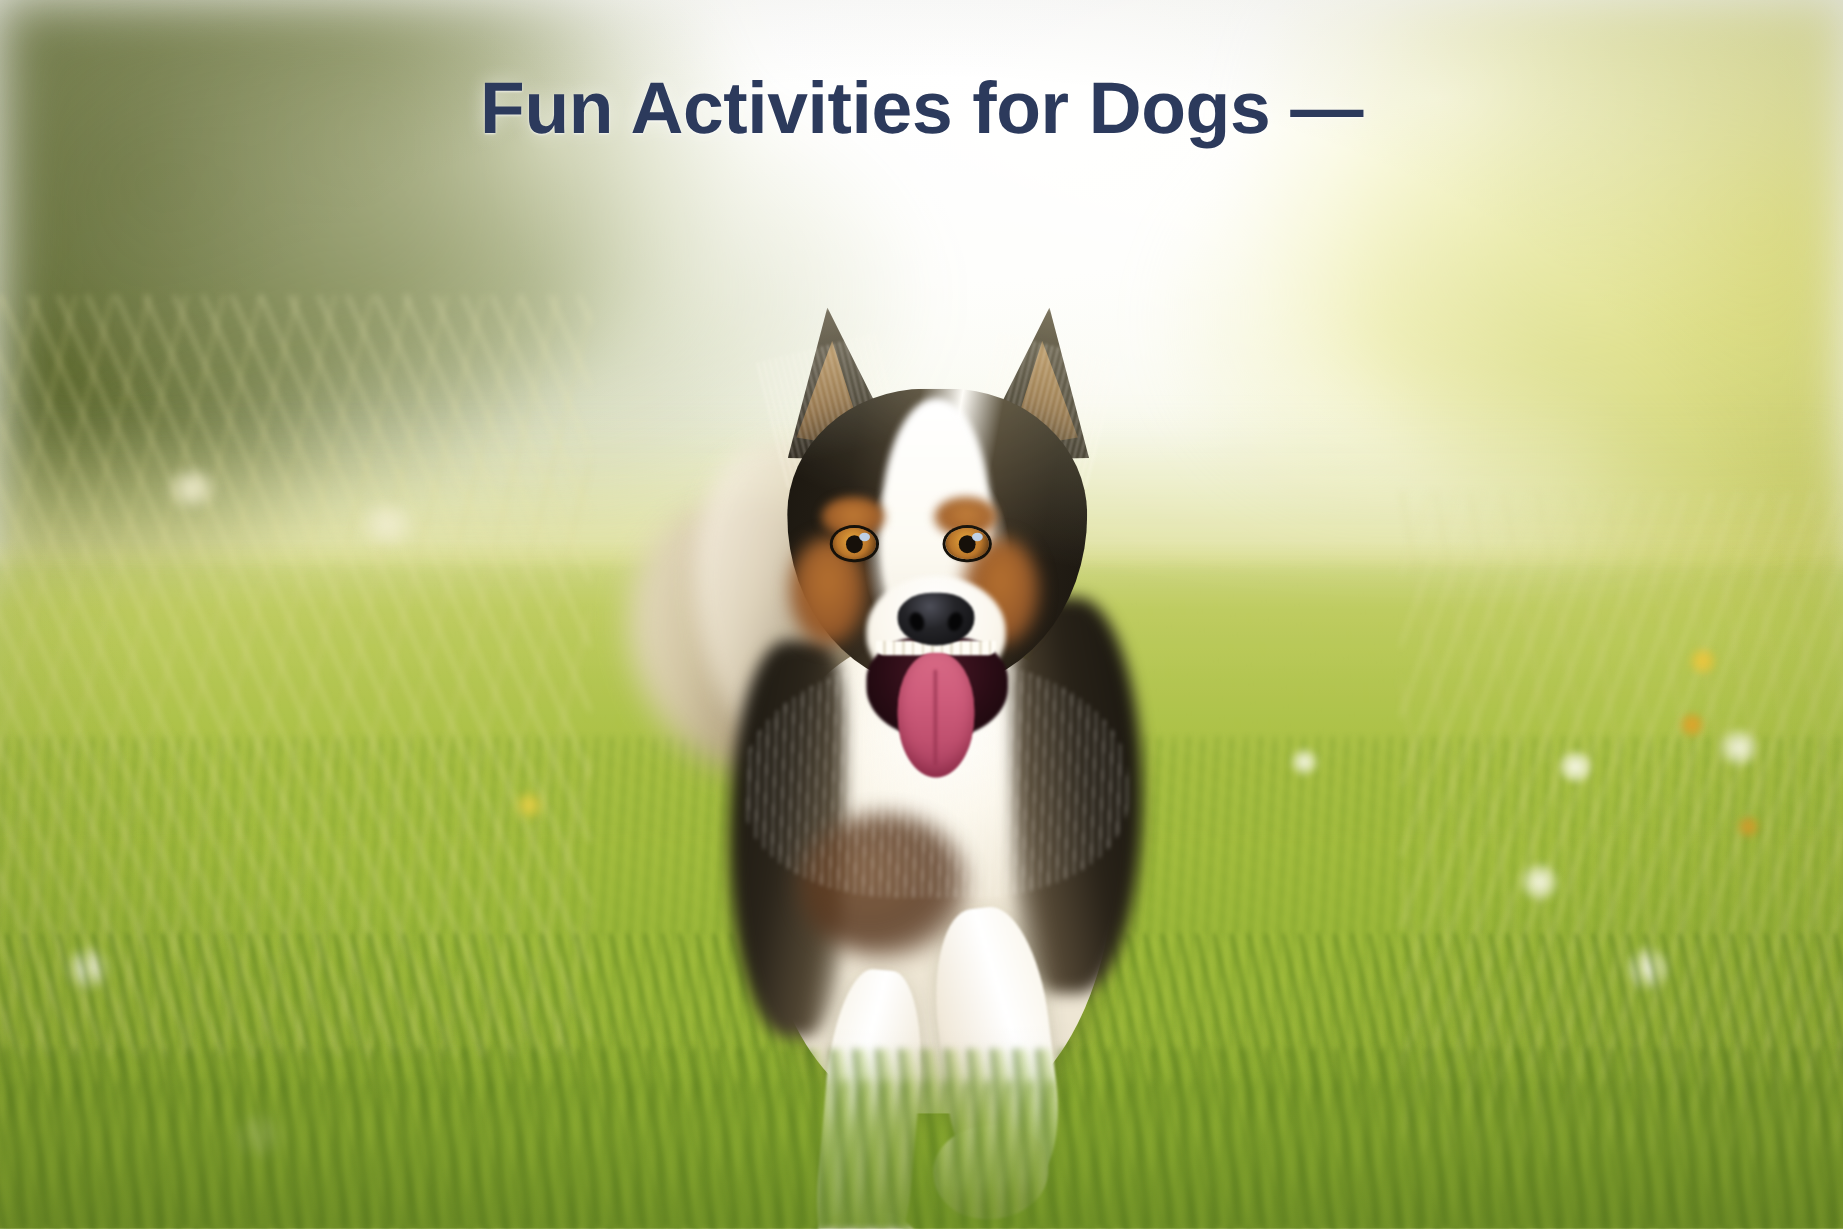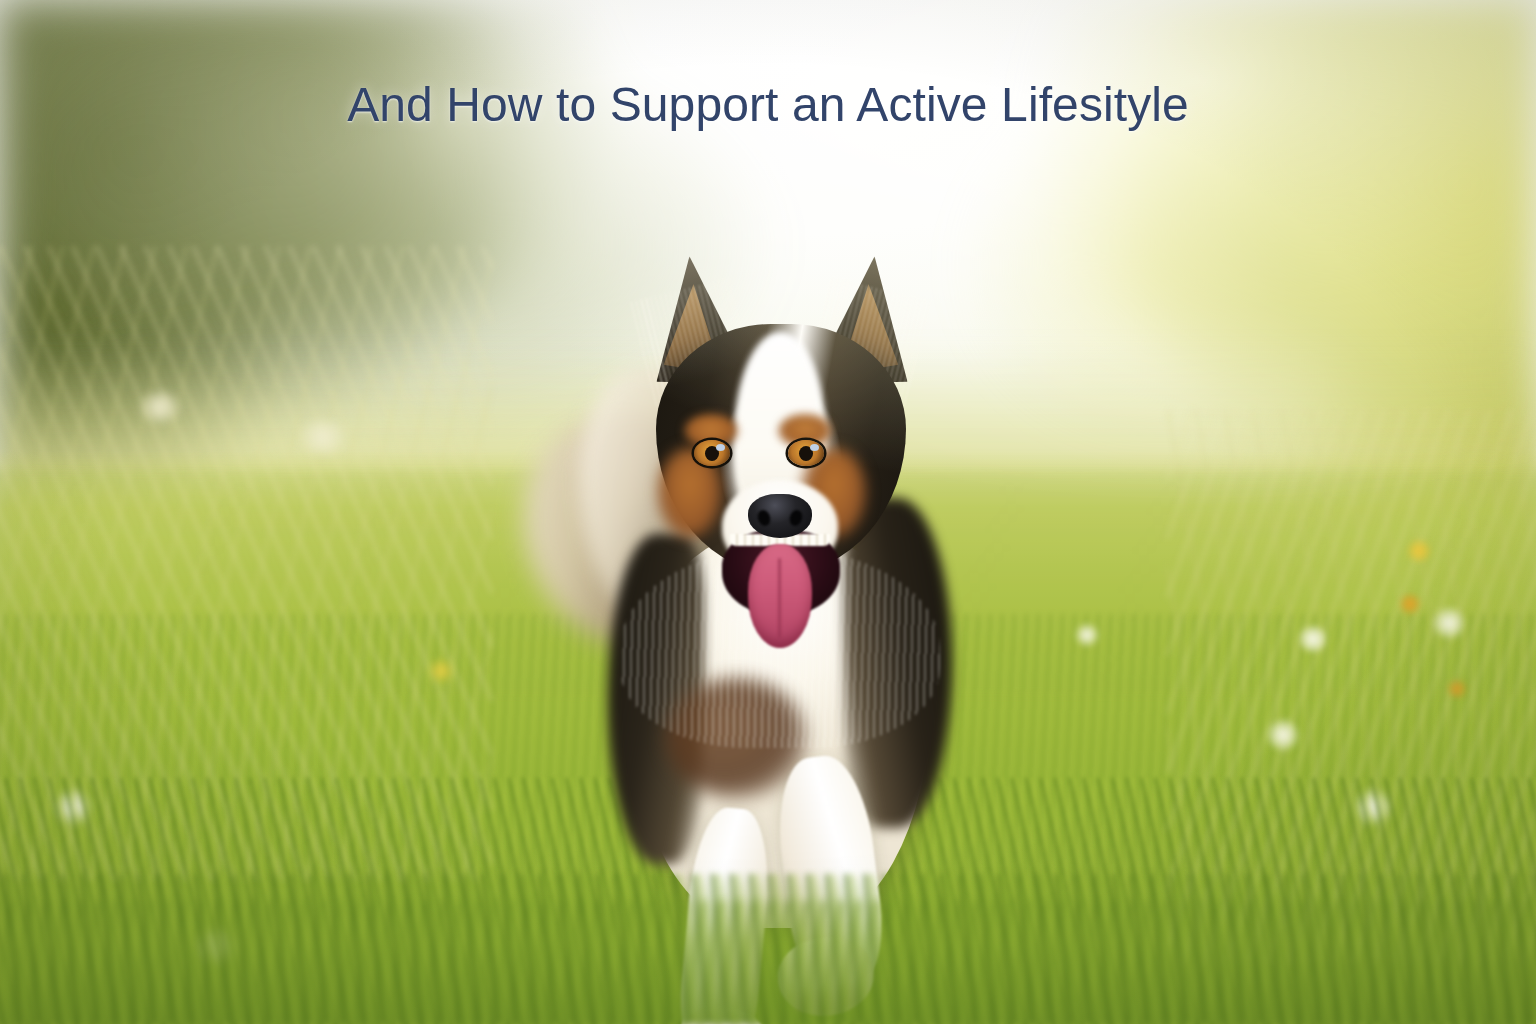--- a/index.html
+++ b/index.html
@@ -473,16 +473,16 @@
     </div>
 
   </div>
 
   <div class="blades" id="blades-fore"></div>
   <div id="fore-grass"></div>
   <div class="layer" id="sunwash"></div>
   <div class="layer" id="grade"></div>
 
   <div id="text-block">
-    <p id="subtitle">And How to Support an Active Lifesityle</p>
+    <h1 id="title">Fun Activities for Dogs —</h1>
   </div>
 
 </div>
 
 </body></html>

